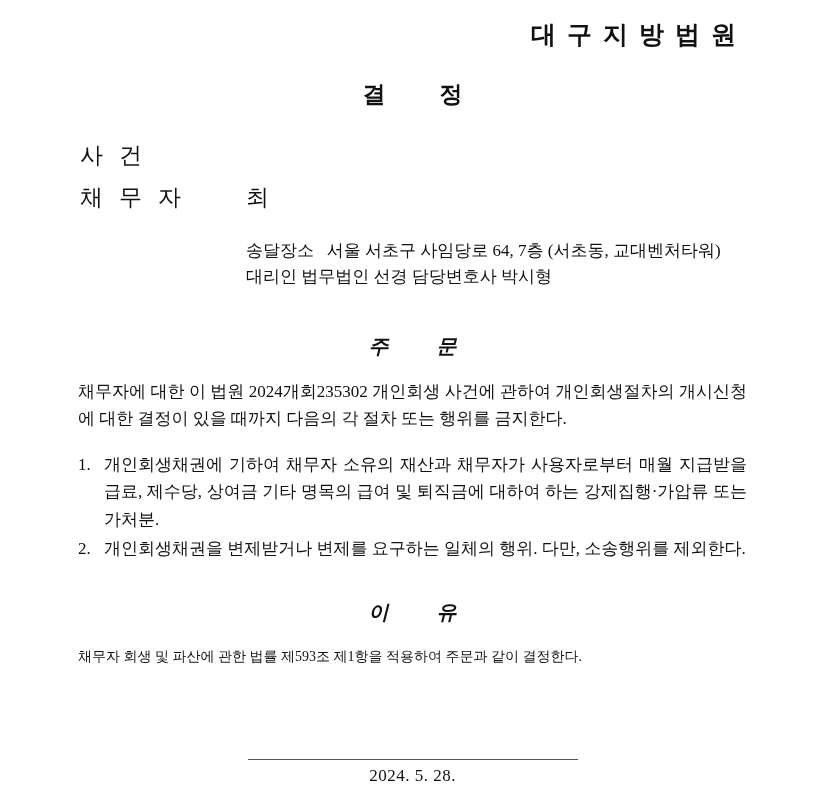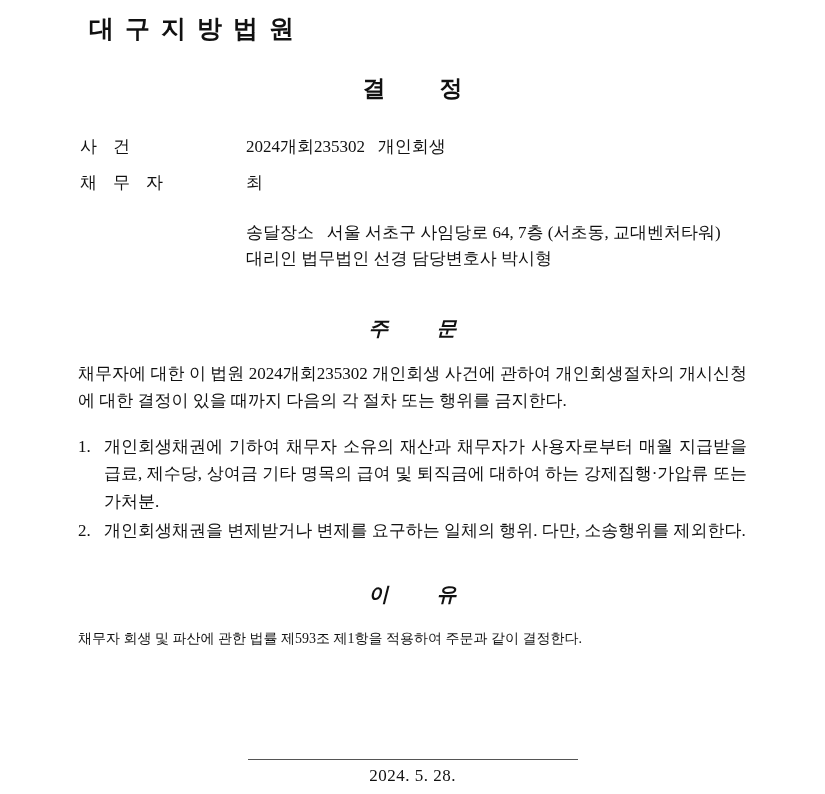--- a/index.html
+++ b/index.html
@@ -16,38 +16,38 @@
     overflow: hidden;
   }
   .page {
     width: 825px;
     height: 794px;
     position: relative;
     box-sizing: border-box;
     padding: 0 78px;
   }
   .court-title {
-    text-align: left;
+    text-align: right;
     font-size: 25px;
     font-weight: bold;
     letter-spacing: 11px;
-    padding-top: 12px;
+    padding-top: 18px;
     text-indent: 11px;
   }
   .doc-type {
     text-align: center;
     font-size: 23px;
     font-weight: bold;
     letter-spacing: 54px;
     margin-top: 28px;
     text-indent: 54px;
   }
   .meta {
     margin-top: 34px;
-    font-size: 17px;
+    font-size: 23px;
     line-height: 1.0;
   }
   .meta-row {
     display: flex;
     align-items: baseline;
     margin-bottom: 19px;
   }
   .meta-label {
     width: 168px;
     flex: 0 0 168px;
@@ -133,21 +133,20 @@
 
 <div class="page">
 
   <div class="court-title">대구지방법원</div>
 
   <div class="doc-type">결정</div>
 
   <div class="meta">
     <div class="meta-row">
       <span class="meta-label">사건</span>
-      <span class="meta-value">2024개회235302   개인회생</span>
     </div>
     <div class="meta-row">
       <span class="meta-label">채무자</span>
       <span class="meta-value">최</span>
     </div>
   </div>
 
   <div class="addr-block">
     <div class="addr-line">송달장소   서울 서초구 사임당로 64, 7층 (서초동, 교대벤처타워)</div>
     <div class="addr-line">대리인 법무법인 선경 담당변호사 박시형</div>

